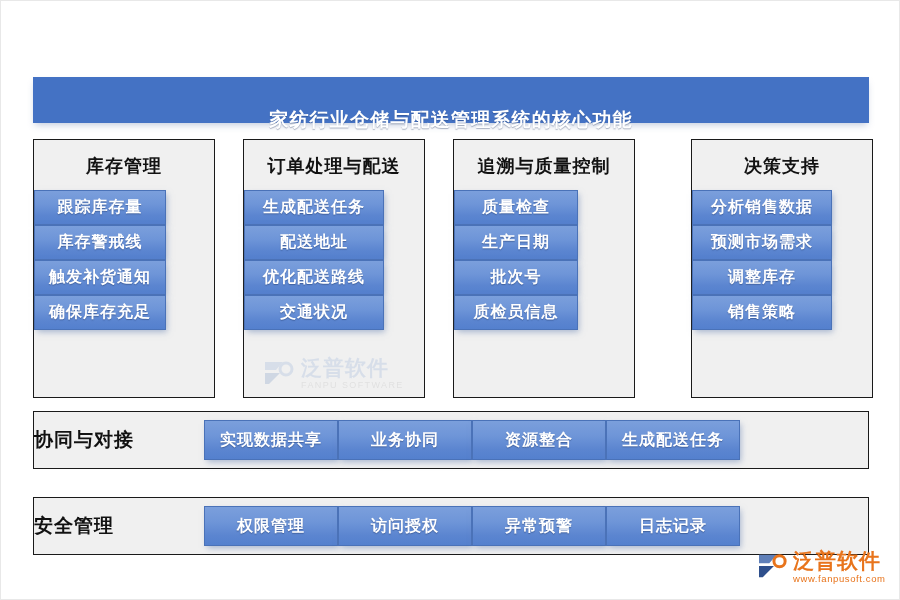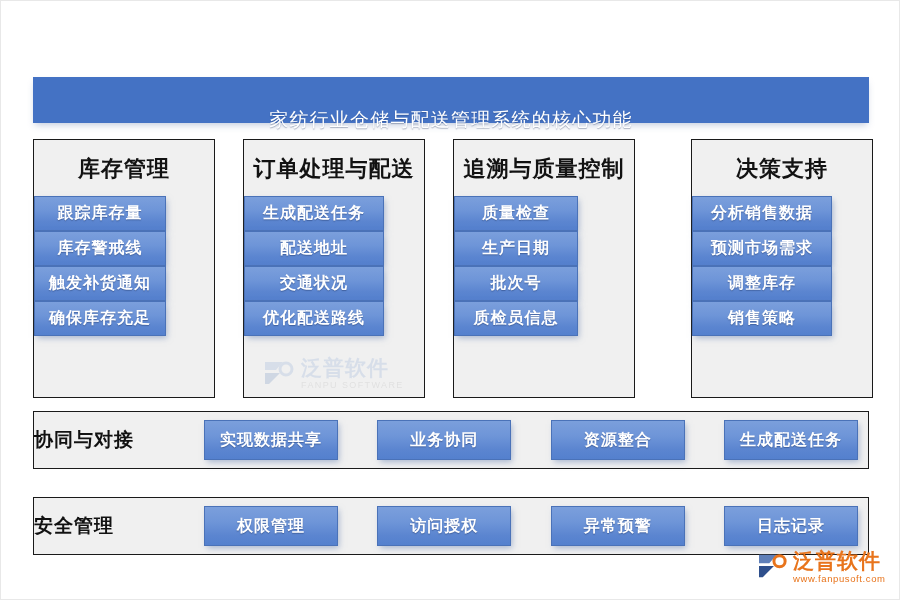--- a/index.html
+++ b/index.html
@@ -34,21 +34,21 @@
     height: 46px;
     background: #4472c4;
     box-shadow: 0 4px 7px -2px rgba(120,140,180,0.45);
     display: flex;
     align-items: center;
     justify-content: center;
   }
   #header-title {
     color: #ffffff;
     font-size: 19px;
-    font-weight: normal;
+    font-weight: bold;
     letter-spacing: 1.2px;
     font-family: "Liberation Serif", "DejaVu Serif", serif;
     text-shadow: 0 1px 1px rgba(30,50,90,0.35);
     margin-top: 40px;
   }
 
   
   .col-card {
     position: absolute;
     top: 138px;
@@ -59,21 +59,21 @@
     box-sizing: border-box;
     padding-top: 14px;
   }
   #col-0 { left: 32px; }
   #col-1 { left: 242px; }
   #col-2 { left: 452px; }
   #col-3 { left: 690px; }
 
   .col-title {
     text-align: center;
-    font-size: 22px;
+    font-size: 18px;
     font-weight: bold;
     color: #121212;
     letter-spacing: 1px;
     margin-bottom: 12px;
     font-family: "Liberation Serif", "DejaVu Serif", serif;
   }
 
   .col-items {
     display: flex;
     flex-direction: column;
@@ -126,22 +126,21 @@
     font-weight: bold;
     color: #121212;
     letter-spacing: 1px;
     flex: 0 0 auto;
     font-family: "Liberation Serif", "DejaVu Serif", serif;
   }
   .row-items {
     flex: 1 1 auto;
     display: flex;
     align-items: center;
-    justify-content: space-between;
-    padding-right: 10px;
+    justify-content: flex-start;
   }
   .row-items .chip {
     width: 134px;
     height: 40px;
     font-size: 16px;
   }
 
   
   .watermark {
     position: absolute;
@@ -209,22 +208,22 @@
       <div class="chip">触发补货通知</div>
       <div class="chip">确保库存充足</div>
     </div>
   </div>
 
   <div class="col-card" id="col-1">
     <div class="col-title">订单处理与配送</div>
     <div class="col-items">
       <div class="chip">生成配送任务</div>
       <div class="chip">配送地址</div>
+      <div class="chip">优化配送路线</div>
       <div class="chip">交通状况</div>
-      <div class="chip">优化配送路线</div>
     </div>
   </div>
 
   <div class="col-card" id="col-2">
     <div class="col-title">追溯与质量控制</div>
     <div class="col-items">
       <div class="chip">质量检查</div>
       <div class="chip">生产日期</div>
       <div class="chip">批次号</div>
       <div class="chip">质检员信息</div>

